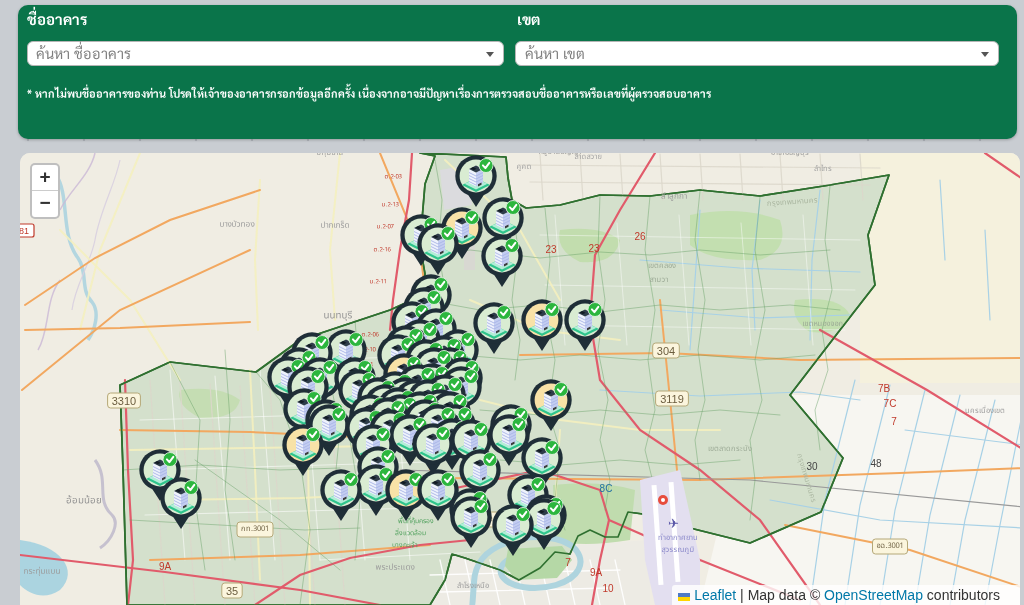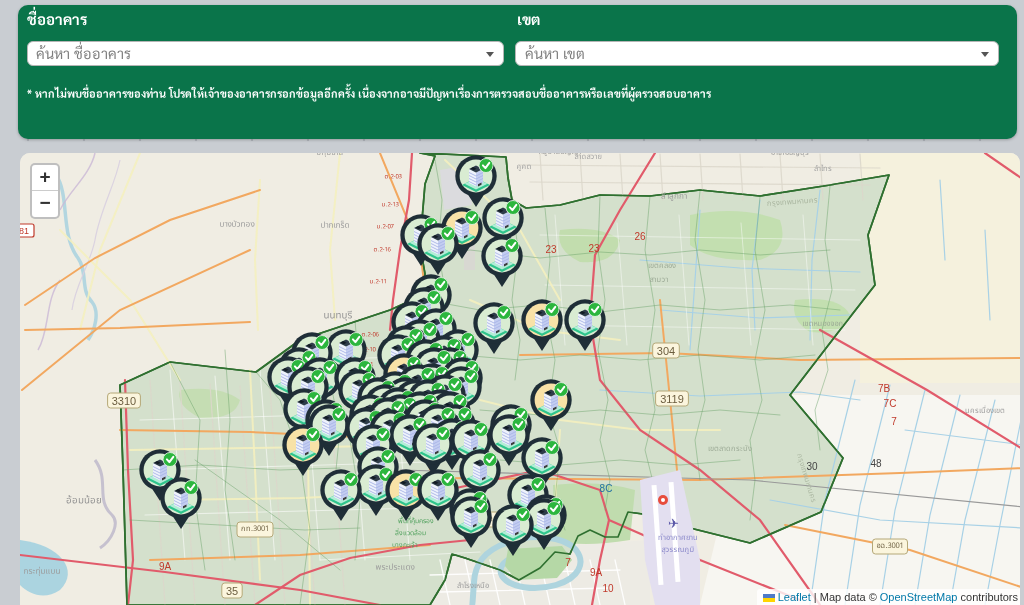--- a/index.html
+++ b/index.html
@@ -15,21 +15,21 @@
   border-left:4.5px solid transparent; border-right:4.5px solid transparent;
   border-top:5px solid #555; }
 .map { position:absolute; left:20px; top:153px; width:1000px; height:452px;
   border-radius:10px 10px 0 0; overflow:hidden; background:#f0ede3; }
 .zctl { position:absolute; left:10px; top:10px; width:30px; background:#fff;
   border:2px solid rgba(0,0,0,0.25); border-radius:5px; z-index:5; }
 .zctl div { width:26px; height:26px; line-height:24px; text-align:center;
   font-size:19px; font-weight:bold; color:#333; }
 .zctl div:first-child { border-bottom:1px solid #ccc; }
 .attr { position:absolute; right:0; bottom:0; background:rgba(255,255,255,0.8);
-  font-size:11px; color:#333; padding:2px 2px 2px 6px; z-index:5; white-space:nowrap; border-radius:3px 0 0 0; }
+  font-size:14px; color:#333; padding:2px 20px 2px 6px; z-index:5; white-space:nowrap; border-radius:3px 0 0 0; }
 .attr a { color:#0078a8; text-decoration:none; }
 .flag { display:inline-block; width:12px; height:8px; vertical-align:-1px; }
 </style></head>
 <body>
 <div class="panel"></div>
 <div class="inp" style="left:27px;width:477px">
     <span class="car"></span>
   </div>
 <div class="inp" style="left:515px;width:484px">
     <span class="car"></span>

